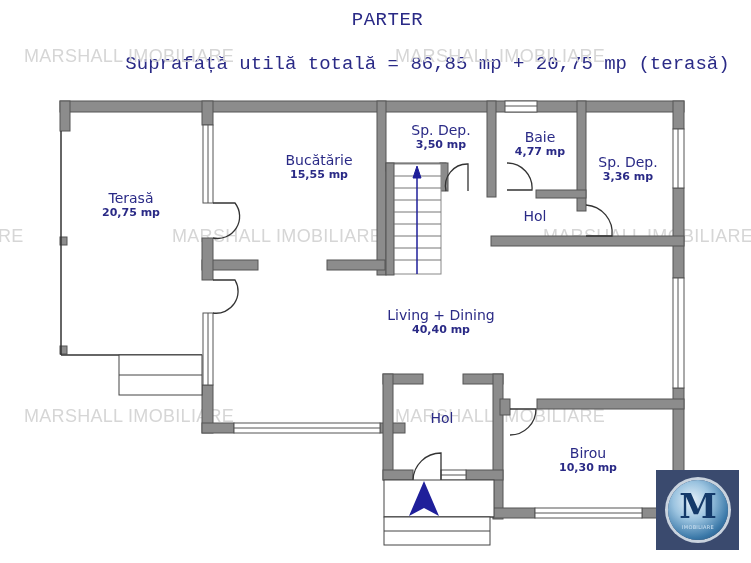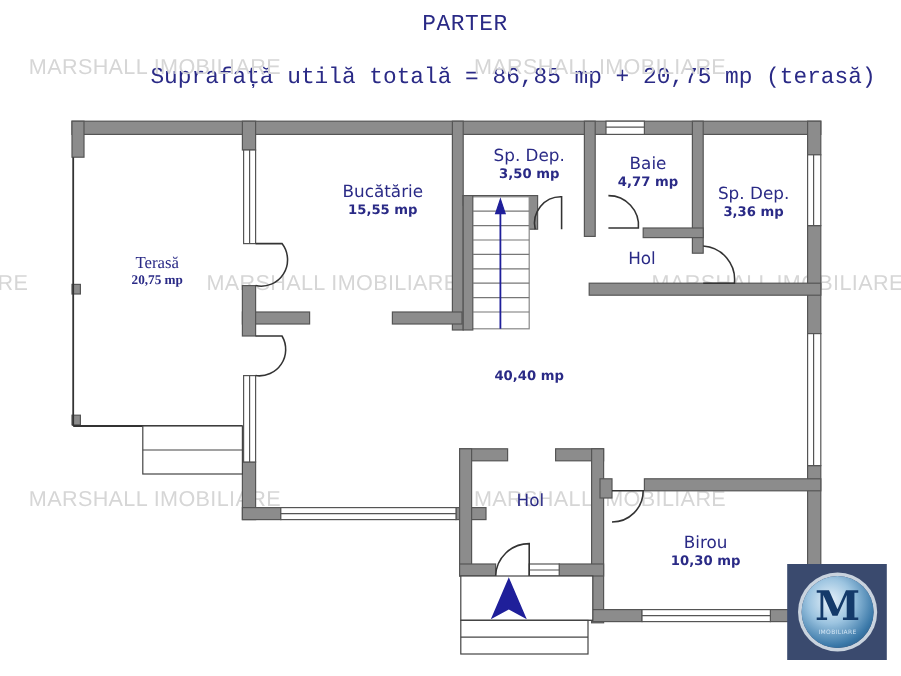--- a/index.html
+++ b/index.html
@@ -143,21 +143,21 @@
     <line x1="384" y1="531" x2="490" y2="531"></line>
   </g>
   <g fill="#fff" stroke="#444" stroke-width="1">
     <rect x="119" y="355" width="83" height="40"></rect>
     <line x1="119" y1="375" x2="202" y2="375"></line>
   </g>
 
   <polygon points="424,481 409,516 424,508 439,516" fill="#1f1f9a"></polygon>
 </svg>
 
-<div class="room" style="left:131px;top:212px;font-family:Liberation Serif, serif;">
+<div class="room" style="left:131px;top:190px;">
   <div class="name">Terasă</div>
   <div class="area">20,75 mp</div>
 </div>
 <div class="room" style="left:297px;top:152px;margin-left:22px;">
   <div class="name">Bucătărie</div>
   <div class="area">15,55 mp</div>
 </div>
 <div class="room" style="left:441px;top:122px;">
   <div class="name">Sp. Dep.</div>
   <div class="area">3,50 mp</div>
@@ -167,20 +167,21 @@
   <div class="area">4,77 mp</div>
 </div>
 <div class="room" style="left:628px;top:154px;">
   <div class="name">Sp. Dep.</div>
   <div class="area">3,36 mp</div>
 </div>
 <div class="room" style="left:535px;top:208px;">
   <div class="name">Hol</div>
 </div>
 <div class="room" style="left:441px;top:307px;">
+  <div class="name">Living + Dining</div>
   <div class="area">40,40 mp</div>
 </div>
 <div class="room" style="left:442px;top:410px;">
   <div class="name">Hol</div>
 </div>
 <div class="room" style="left:588px;top:445px;">
   <div class="name">Birou</div>
   <div class="area">10,30 mp</div>
 </div>
 

